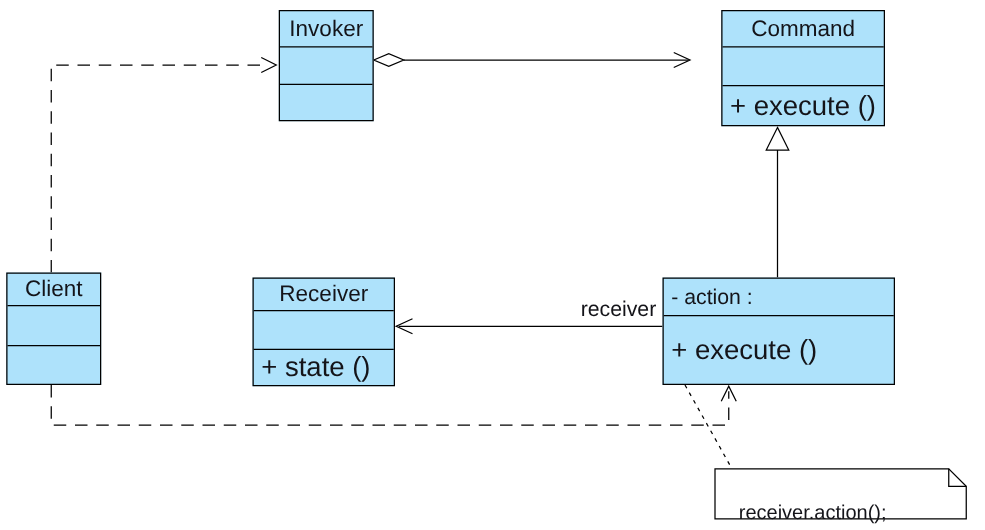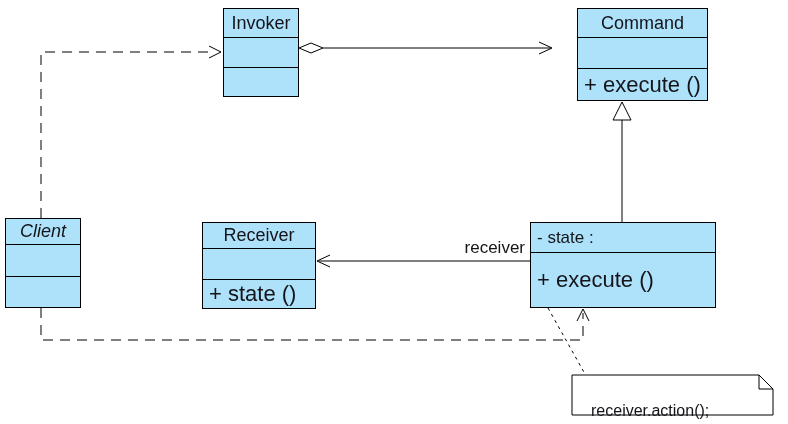--- a/index.html
+++ b/index.html
@@ -95,33 +95,33 @@
     <div class="c-methods"></div>
   </div>
 
   <div class="uml-class" style="left:553px;top:8px;width:131px;height:93px;margin-left:24px;">
     <div class="c-title" style="height:29px;">Command</div>
     <div class="c-attrs" style="height:31px;"></div>
     <div class="c-methods">+ execute ()</div>
   </div>
 
   <div class="uml-class" style="left:5px;top:218px;width:76px;height:90px;">
-    <div class="c-title" style="height:26px;font-style:italic;">Client</div>
+    <div class="c-title" style="height:26px;">Client</div>
     <div class="c-attrs" style="height:32px;"></div>
     <div class="c-methods"></div>
   </div>
 
   <div class="uml-class" style="left:202px;top:222px;width:114px;height:87px;">
     <div class="c-title" style="height:26px;">Receiver</div>
     <div class="c-attrs" style="height:31px;"></div>
     <div class="c-methods">+ state ()</div>
   </div>
 
   <div class="uml-class" style="left:530px;top:222px;width:186px;height:86px;">
-    <div class="c-attrs" style="height:30px;">- state :</div>
+    <div class="c-attrs" style="height:30px;">- action :</div>
     <div class="c-methods">+ execute ()</div>
   </div>
 
   <div class="edge-label" style="left:440px;top:238px;width:85px;text-align:right;">receiver</div>
 
   <div id="note-text-box">receiver.action();</div>
 
 </div>
 
 </body></html>

